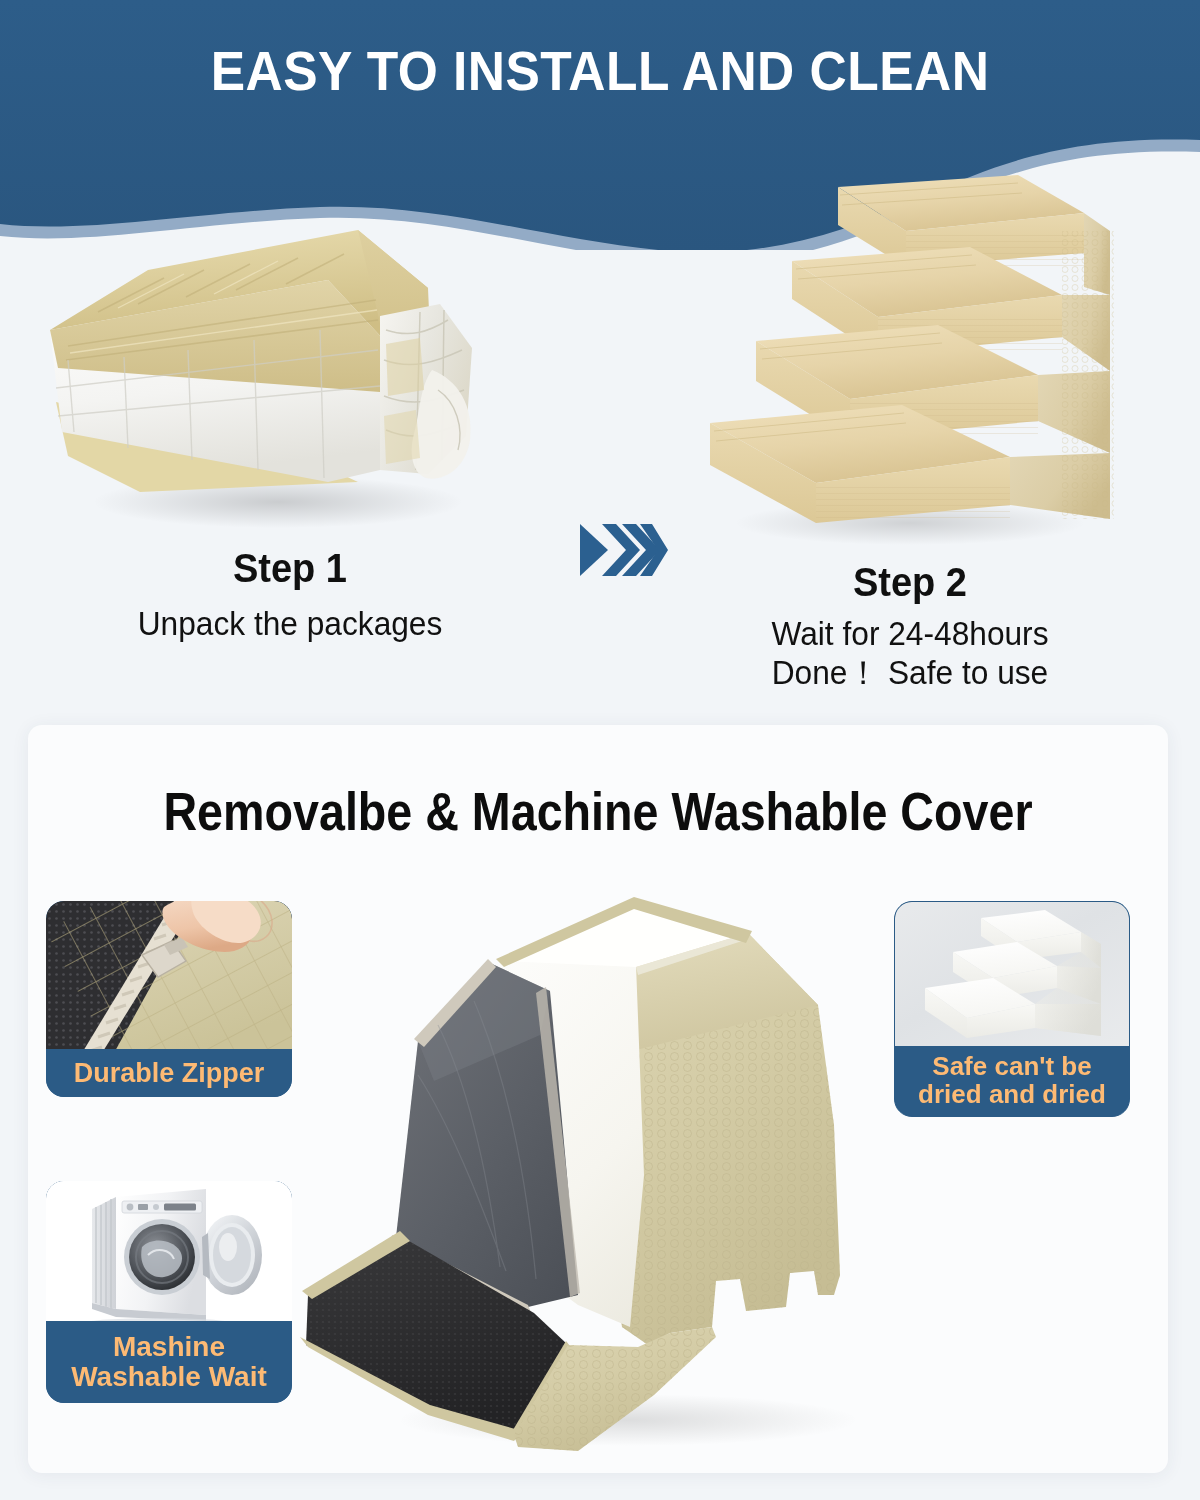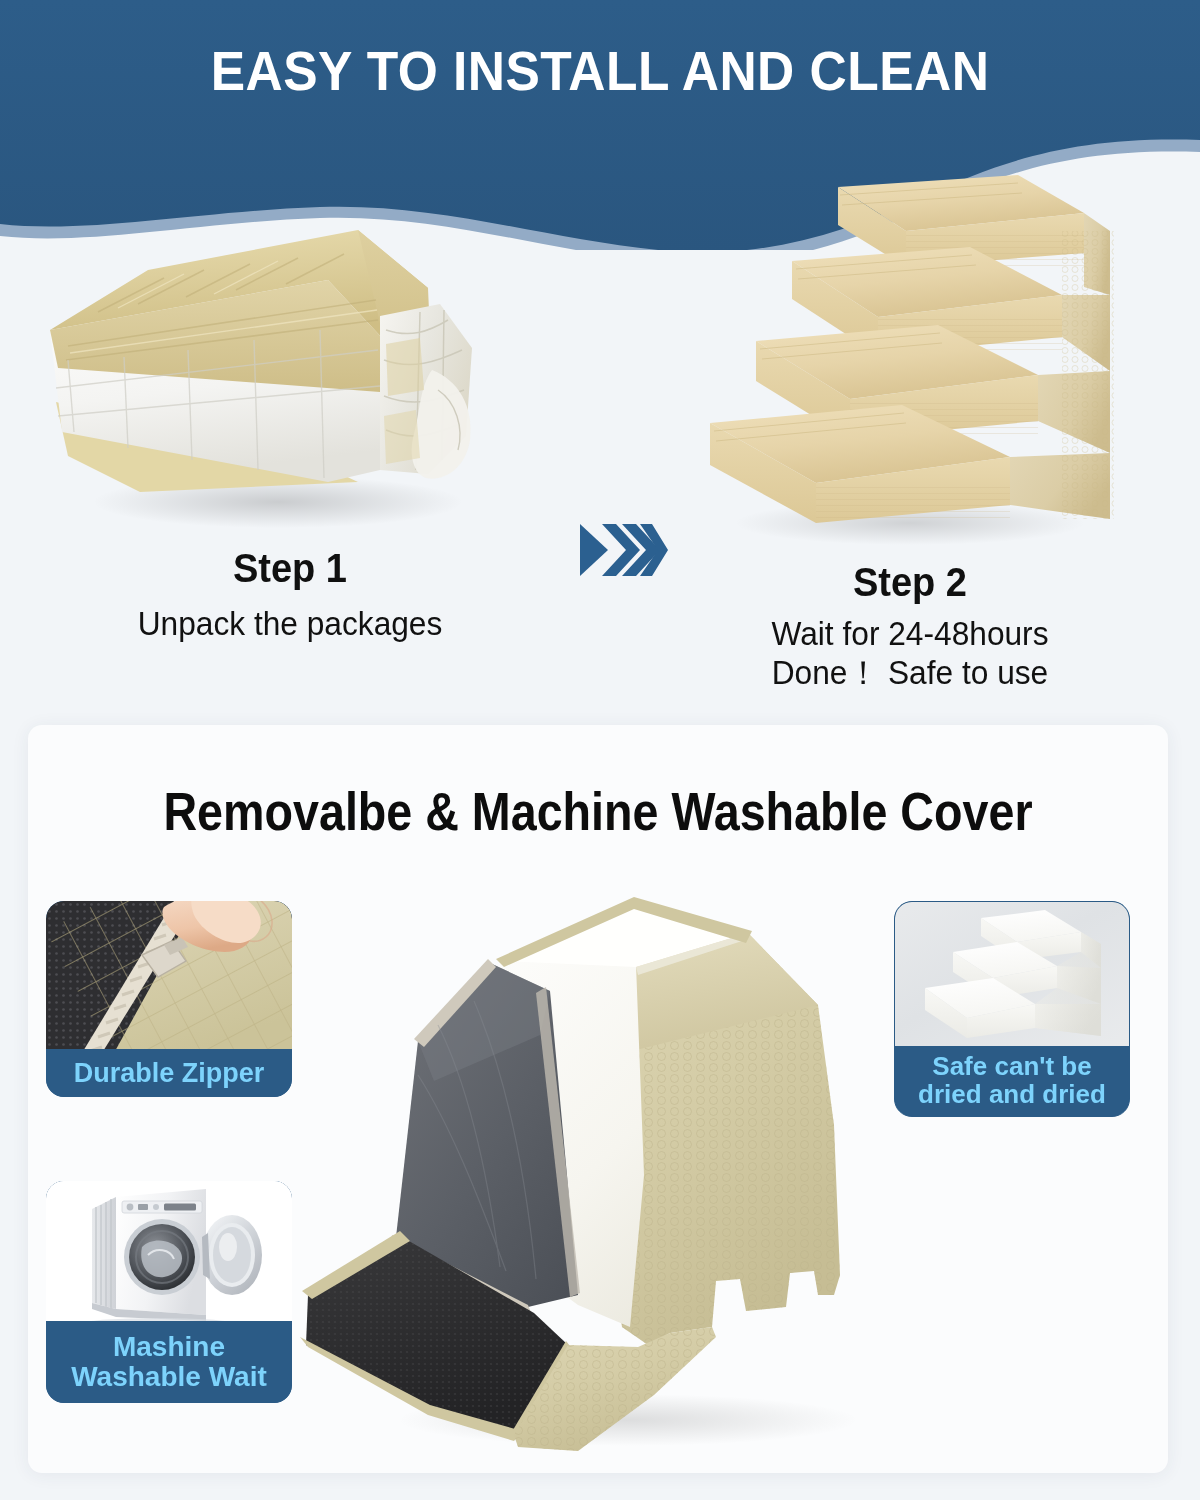--- a/index.html
+++ b/index.html
@@ -84,21 +84,21 @@
     font-family:"Liberation Sans", sans-serif;
     white-space:nowrap;
   }
 
   
   .thumb{ position:absolute; border-radius:16px; overflow:hidden; }
   .thumb-photo{ position:absolute; left:0; top:0; right:0; overflow:hidden; }
   .thumb-label{
     position:absolute; left:0; right:0; bottom:0;
     background:#2b5b86;
-    color:#7dd3fc; text-align:center;
+    color:#fdba74; text-align:center;
     font-weight:700;
     display:flex; align-items:center; justify-content:center;
     line-height:1.06;
   }
 
   
   .thumb-zipper{ left:18px; top:176px; width:246px; height:196px;
     background:#2b5b86; border-radius:18px; }
   .thumb-zipper .thumb-photo{ height:152px; border-radius:18px 18px 0 0;}
   .thumb-zipper .thumb-label{ height:48px; font-size:27px; border-radius:0 0 18px 18px; }

